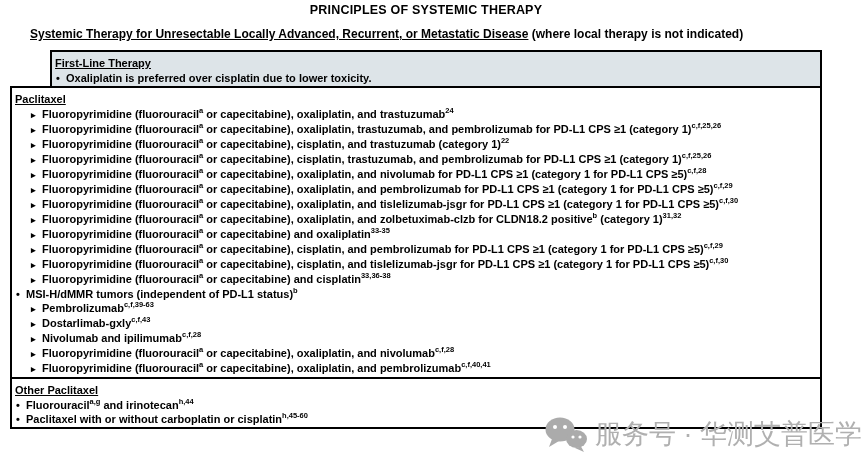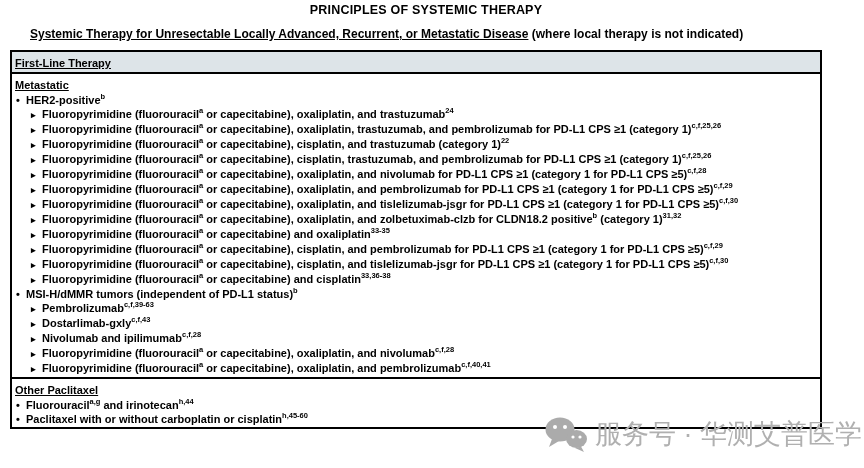--- a/index.html
+++ b/index.html
@@ -29,21 +29,21 @@
   .therapy-table{
     position:absolute;top:50px;left:10px;width:812px;
   }
   .section{
     border:2px solid var(--border);
     background:#ffffff;
     padding:1px 4px 1px 3px;
     box-sizing:border-box;
   }
   .section + .section{margin-top:-2px;}
-  .section.shaded{background:var(--header-bg);}
+  .section.shaded{background:var(--header-bg);margin-left:40px;}
   .section-heading{
     display:inline-block;
     text-decoration:underline;
     font-size:11px;line-height:14px;
   }
   .item{
     font-size:11px;line-height:14px;white-space:nowrap;
   }
   .item.lvl1{padding-left:1px;}
   .item.lvl2{padding-left:16px;}
@@ -75,26 +75,28 @@
   <div class="title">PRINCIPLES OF SYSTEMIC THERAPY</div>
 
   <div class="subtitle">
     <span class="u">Systemic Therapy for Unresectable Locally Advanced, Recurrent, or Metastatic Disease</span><span> (where local therapy is not indicated)</span>
   </div>
 
   <div class="therapy-table">
 
     <div class="section shaded">
       <div><span class="section-heading">First-Line Therapy</span></div>
+      <div class="items">
+          <div class="item lvl1"><span class="marker">•</span><span>Oxaliplatin is preferred over cisplatin due to lower toxicity.</span></div>
+        </div>
     </div>
 
     <div class="section">
-      <div><span class="section-heading">Metastatic</span></div>
+      <div><span class="section-heading">Paclitaxel</span></div>
       <div class="items">
-          <div class="item lvl1"><span class="marker">•</span><span>HER2-positive<sup>b</sup></span></div>
           <div class="item lvl2"><span class="marker">▸</span><span>Fluoropyrimidine (fluorouracil<sup>a</sup> or capecitabine), oxaliplatin, and trastuzumab<sup>24</sup></span></div>
           <div class="item lvl2"><span class="marker">▸</span><span>Fluoropyrimidine (fluorouracil<sup>a</sup> or capecitabine), oxaliplatin, trastuzumab, and pembrolizumab for PD-L1 CPS ≥1 (category 1)<sup>c,f,25,26</sup></span></div>
           <div class="item lvl2"><span class="marker">▸</span><span>Fluoropyrimidine (fluorouracil<sup>a</sup> or capecitabine), cisplatin, and trastuzumab (category 1)<sup>22</sup></span></div>
           <div class="item lvl2"><span class="marker">▸</span><span>Fluoropyrimidine (fluorouracil<sup>a</sup> or capecitabine), cisplatin, trastuzumab, and pembrolizumab for PD-L1 CPS ≥1 (category 1)<sup>c,f,25,26</sup></span></div>
           <div class="item lvl2"><span class="marker">▸</span><span>Fluoropyrimidine (fluorouracil<sup>a</sup> or capecitabine), oxaliplatin, and nivolumab for PD-L1 CPS ≥1 (category 1 for PD-L1 CPS ≥5)<sup>c,f,28</sup></span></div>
           <div class="item lvl2"><span class="marker">▸</span><span>Fluoropyrimidine (fluorouracil<sup>a</sup> or capecitabine), oxaliplatin, and pembrolizumab for PD-L1 CPS ≥1 (category 1 for PD-L1 CPS ≥5)<sup>c,f,29</sup></span></div>
           <div class="item lvl2"><span class="marker">▸</span><span>Fluoropyrimidine (fluorouracil<sup>a</sup> or capecitabine), oxaliplatin, and tislelizumab-jsgr for PD-L1 CPS ≥1 (category 1 for PD-L1 CPS ≥5)<sup>c,f,30</sup></span></div>
           <div class="item lvl2"><span class="marker">▸</span><span>Fluoropyrimidine (fluorouracil<sup>a</sup> or capecitabine), oxaliplatin, and zolbetuximab-clzb for CLDN18.2 positive<sup>b</sup> (category 1)<sup>31,32</sup></span></div>
           <div class="item lvl2"><span class="marker">▸</span><span>Fluoropyrimidine (fluorouracil<sup>a</sup> or capecitabine) and oxaliplatin<sup>33-35</sup></span></div>
           <div class="item lvl2"><span class="marker">▸</span><span>Fluoropyrimidine (fluorouracil<sup>a</sup> or capecitabine), cisplatin, and pembrolizumab for PD-L1 CPS ≥1 (category 1 for PD-L1 CPS ≥5)<sup>c,f,29</sup></span></div>

